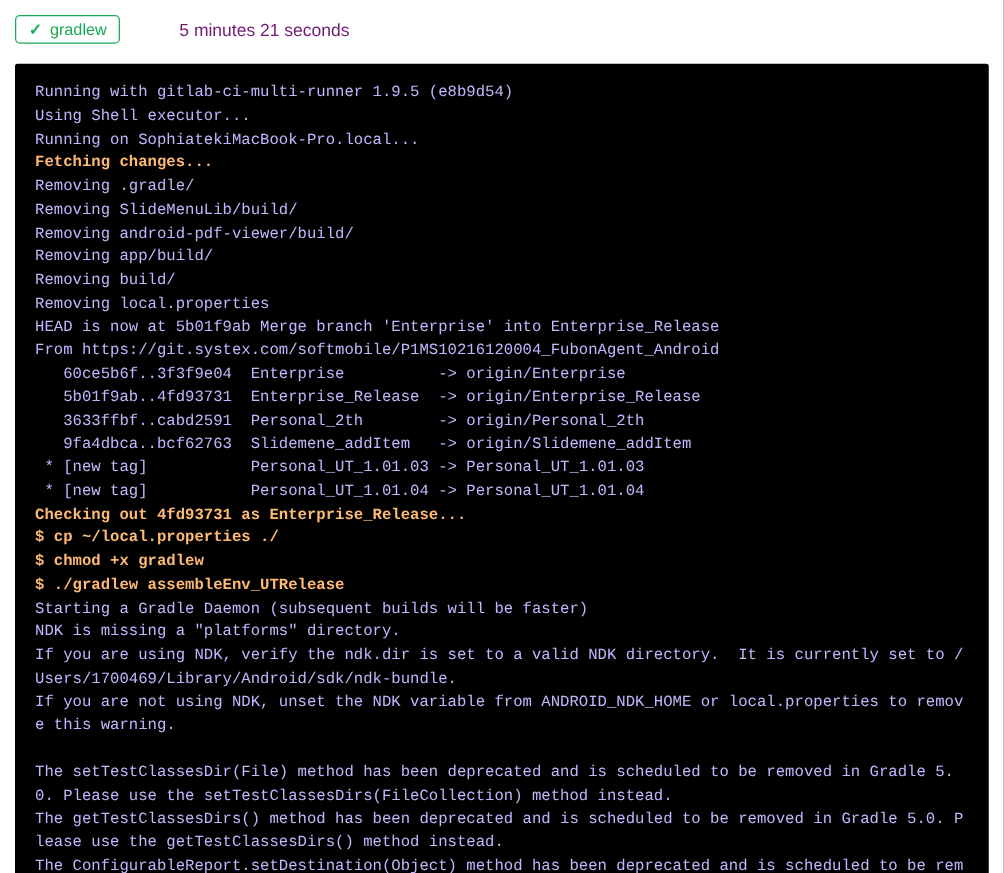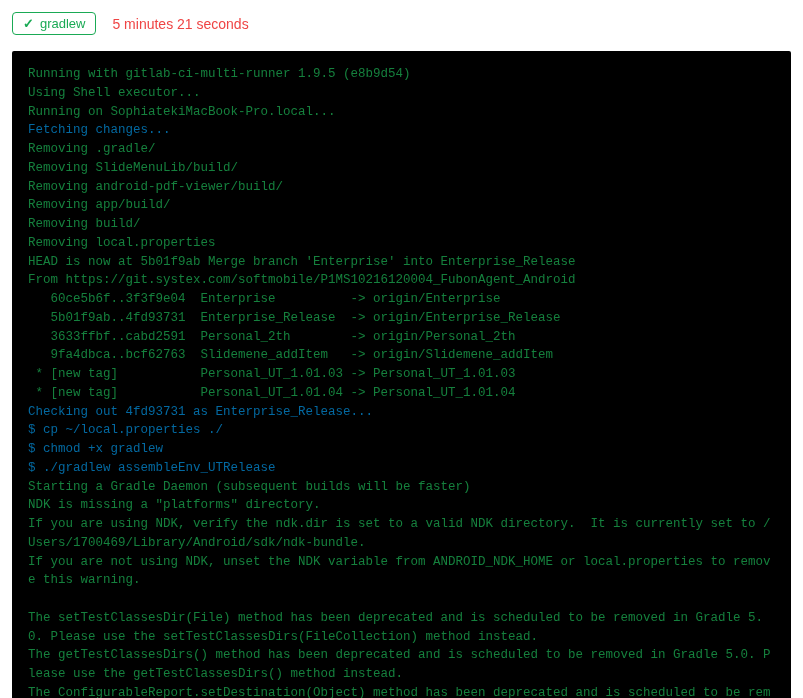--- a/index.html
+++ b/index.html
@@ -20,37 +20,38 @@
       align-items: center;
       gap: 6px;
       border: 1px solid #1aaa55;
       border-radius: 4px;
       padding: 3px 10px;
       color: #1aaa55;
       font-size: 13px;
     }
     .checkmark-icon { font-weight: bold; }
     .duration {
-      color: #ef4444;
+      color: #701a75;
       font-size: 14px;
+      margin-left: 31px;
     }
     .terminal {
       background: #000;
       color: #e0e0e0;
       font-family: "Courier New", Consolas, Menlo, monospace;
       font-size: 12.5px;
       line-height: 1.5;
       padding: 14px 16px;
       white-space: pre-wrap;
       word-break: break-all;
       border-radius: 2px;
     }
     .term-line { display: block; }
-    .white { color: #15803d; }
-    .green { color: #0369a1; font-weight: normal; }
+    .white { color: #c4b5fd; }
+    .green { color: #fdba74; font-weight: bold; }
   </style>
 </head>
 <body>
 
 <div class="header">
   <span class="status-badge">
     <span class="checkmark-icon">✓</span>
     <span>gradlew</span>
   </span>
   <span class="duration">5 minutes 21 seconds</span>

